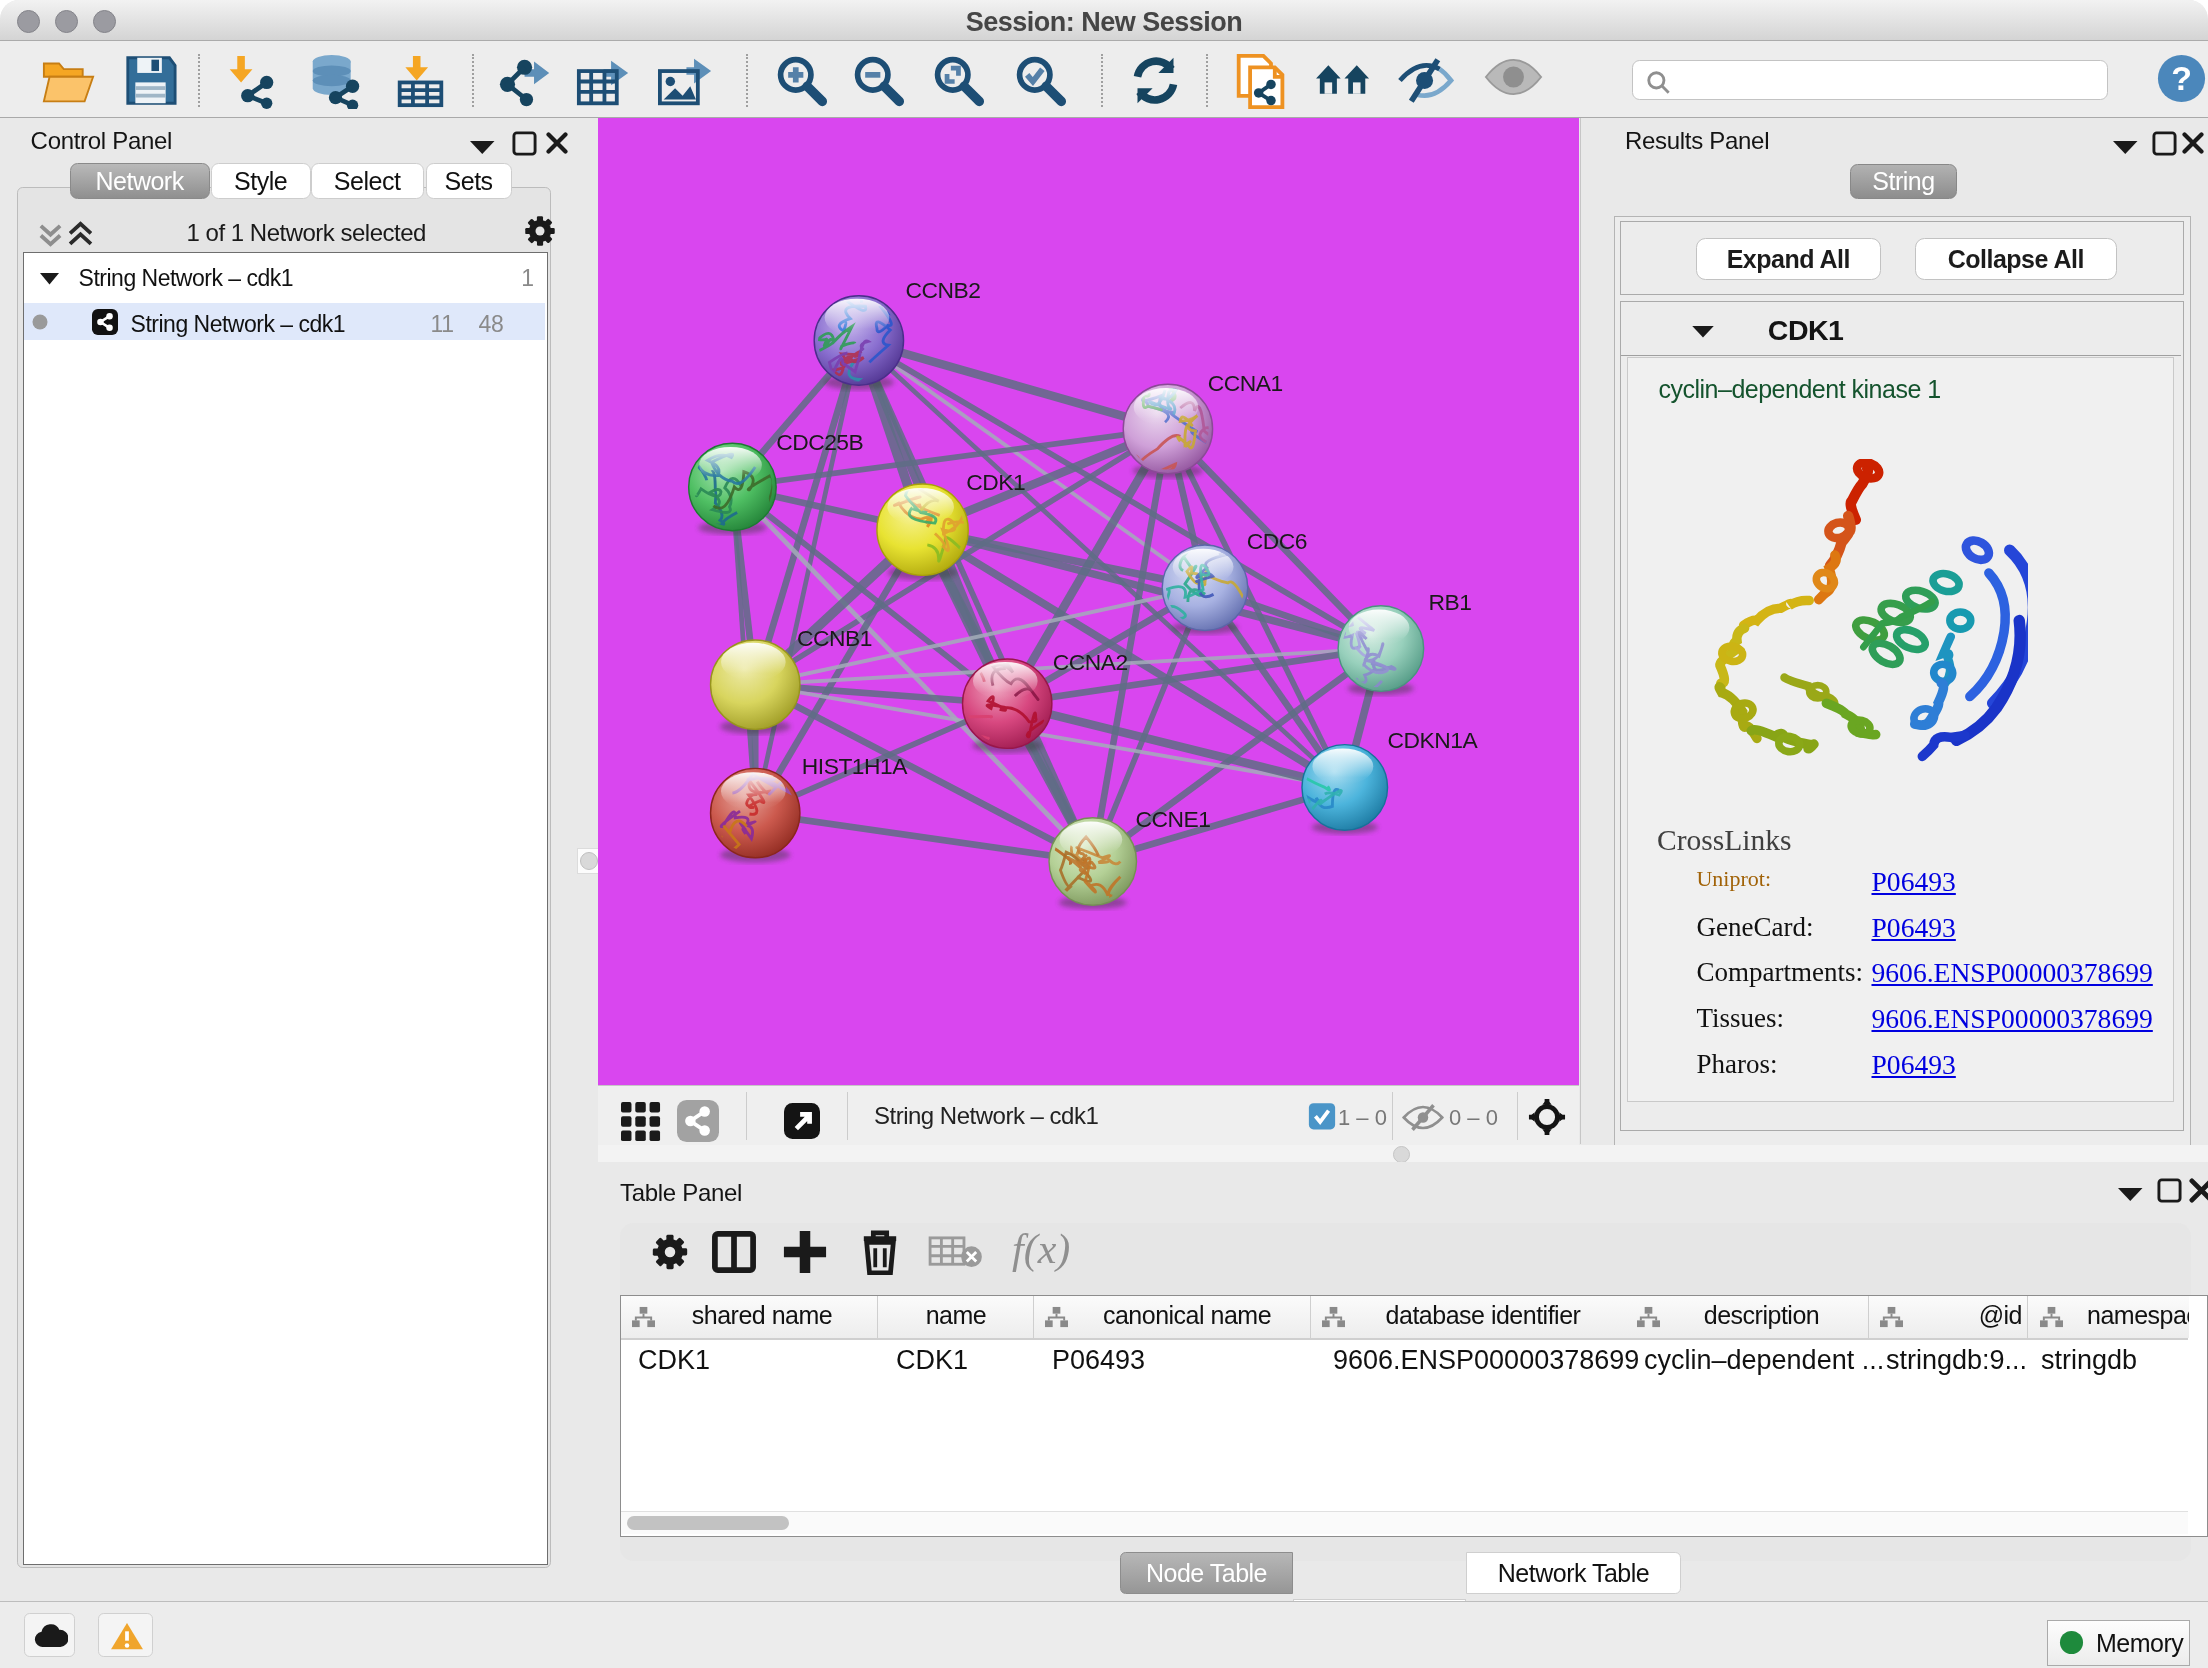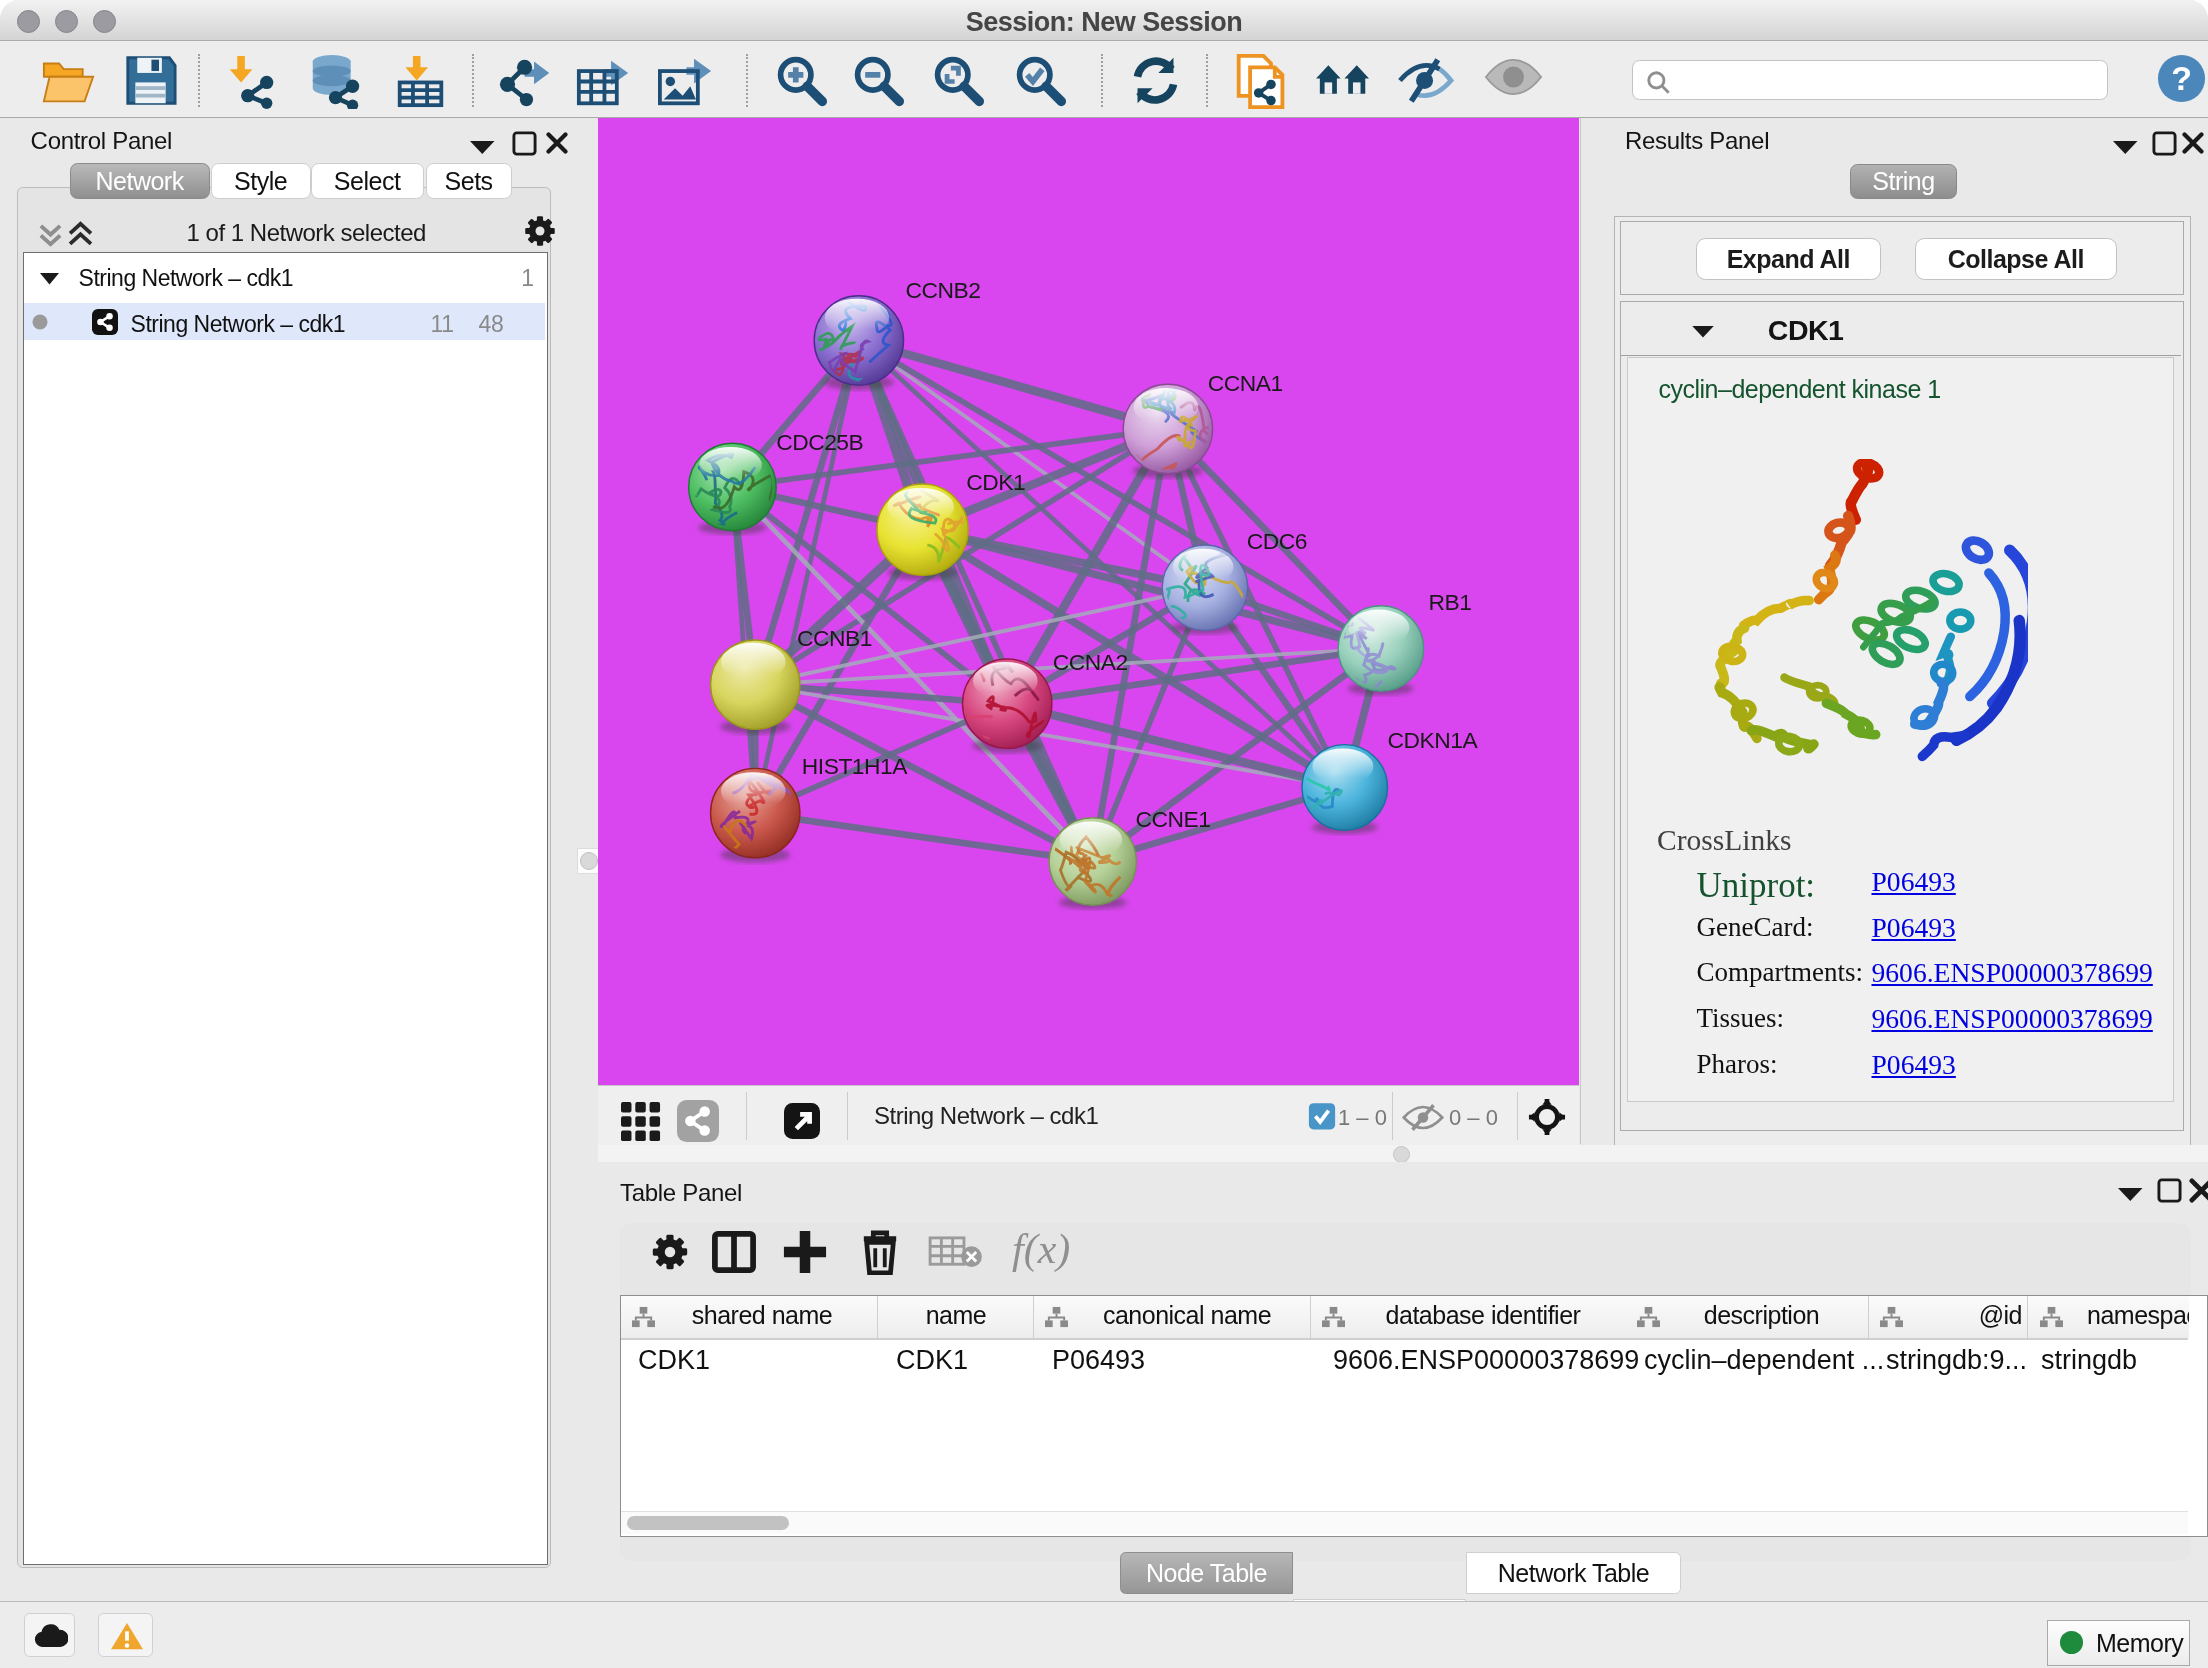--- a/index.html
+++ b/index.html
@@ -617,21 +617,21 @@
 <ellipse cx="282" cy="225" rx="10" ry="9" fill="none" stroke="#2288cc" stroke-width="8" transform="rotate(10 282 225)"></ellipse>
 <path d="M280 236 Q286 237 277 256 Q279 259 268 275 Q265 282 252 279" fill="none" stroke="#2e7ed6" stroke-width="10" stroke-linecap="round"></path>
 <ellipse cx="262" cy="272" rx="11" ry="9" fill="none" stroke="#2e7ed6" stroke-width="8" transform="rotate(-18 262 272)"></ellipse>
 <path d="M352 96 q30 28 24 75 q-6 50-42 86" fill="none" stroke="#2546d8" stroke-width="12" stroke-linecap="round"></path>
 <path d="M330 120 q22 24 16 62 q-7 42-36 68" fill="none" stroke="#2d62e0" stroke-width="10" stroke-linecap="round"></path>
 <path d="M362 170 q6 48-24 92 q-16 22-42 34" fill="none" stroke="#1a34c8" stroke-width="12" stroke-linecap="round"></path>
 <ellipse cx="318" cy="96" rx="13" ry="9" fill="none" stroke="#2f55dd" stroke-width="9" transform="rotate(30 318 96)"></ellipse>
 <path d="M305 291 Q297 292 290 293 Q273 290 272 301 Q267 307 260 313" fill="none" stroke="#1c38cc" stroke-width="10" stroke-linecap="round"></path>
 </svg>
           <div class="serif abs" style="left:28.5px;top:466px;font-size:29.5px;font-weight:normal;color:#404040;">CrossLinks</div>
-          <div class="serif abs" style="left:68px;top:508px;font-size:35px;color:#14532d;font-family:Liberation Serif, serif;">Uniprot:</div>
+          <div class="serif abs" style="left:68px;top:508px;font-size:22px;color:#a16207;font-family:Liberation Serif, serif;">Uniprot:</div>
           <div class="serif abs bluelink" style="left:243px;top:508px;font-size:27.6px;">P06493</div>
           <div class="serif abs" style="left:68px;top:554px;font-size:27px;color:#111;">GeneCard:</div>
           <div class="serif abs bluelink" style="left:243px;top:554px;font-size:27.6px;">P06493</div>
           <div class="serif abs" style="left:68px;top:599px;font-size:27px;color:#111;">Compartments:</div>
           <div class="serif abs bluelink" style="left:243px;top:599px;font-size:27.6px;">9606.ENSP00000378699</div>
           <div class="serif abs" style="left:68px;top:645px;font-size:27px;color:#111;">Tissues:</div>
           <div class="serif abs bluelink" style="left:243px;top:645px;font-size:27.6px;">9606.ENSP00000378699</div>
           <div class="serif abs" style="left:68px;top:691px;font-size:27px;color:#111;">Pharos:</div>
           <div class="serif abs bluelink" style="left:243px;top:691px;font-size:27.6px;">P06493</div>
         </div>

